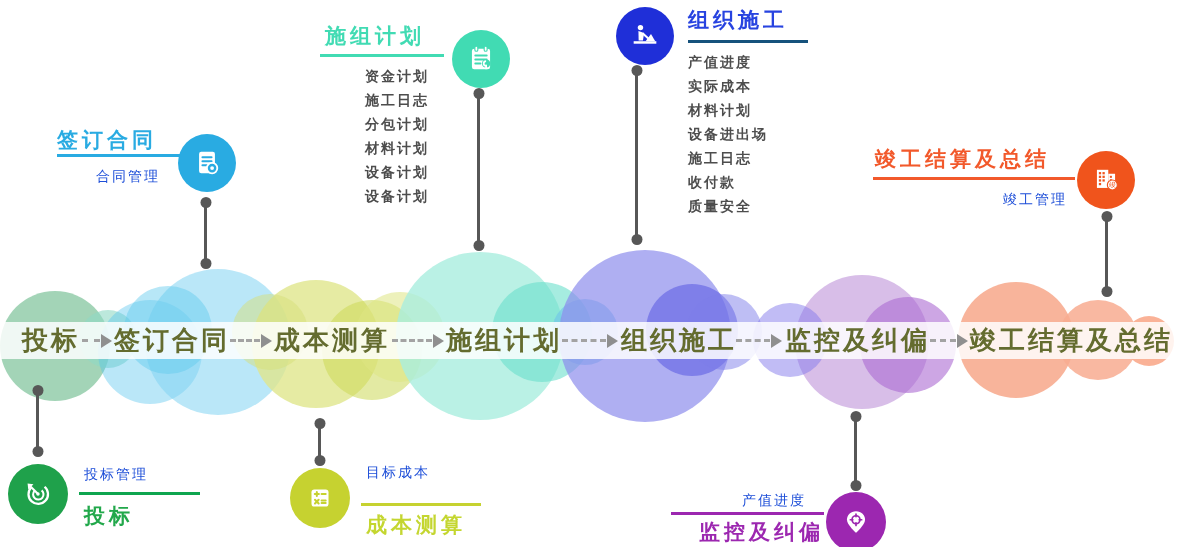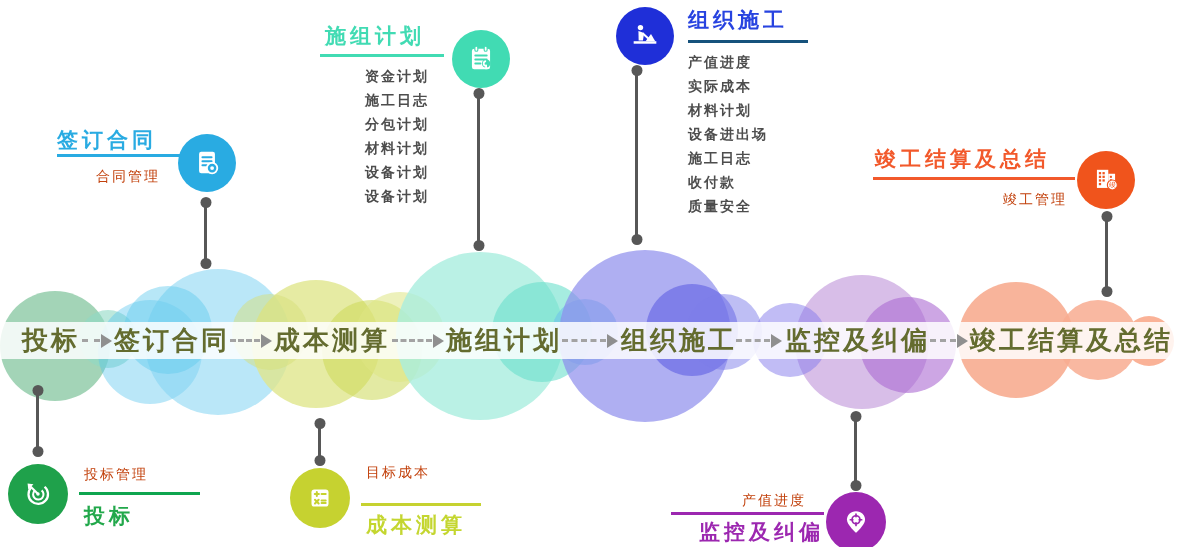--- a/index.html
+++ b/index.html
@@ -7,21 +7,21 @@
   #stage-root{position:relative;width:1183px;height:547px;overflow:hidden;background:#fff;}
   .bubble{position:absolute;border-radius:50%;}
   .band{position:absolute;left:0;top:322px;width:1183px;height:37px;background:rgba(255,255,255,.84);}
   .stage{position:absolute;top:322px;height:37px;line-height:37px;font-size:26px;font-weight:bold;
          color:#646C2F;letter-spacing:3px;white-space:nowrap;}
   .arrow{position:absolute;top:322px;height:37px;display:flex;align-items:center;}
   .arrow .dash{border-top:3px dashed #a3a3a3;flex:1;}
   .arrow .head{width:0;height:0;border-left:11px solid #8f8f8f;border-top:7px solid transparent;
                border-bottom:7px solid transparent;margin-left:1px;}
   .c-title{position:absolute;font-size:21px;font-weight:bold;letter-spacing:4px;white-space:nowrap;}
-  .c-sub{position:absolute;font-size:14px;color:#c2410c;letter-spacing:2px;white-space:nowrap;}
+  .c-sub{position:absolute;font-size:14px;color:#1d4ed8;letter-spacing:2px;white-space:nowrap;}
   .c-line{position:absolute;height:3px;}
   .c-list{position:absolute;font-size:14px;color:#4d4d4d;letter-spacing:2px;line-height:24px;}
   .c-list div{white-space:nowrap;font-weight:bold;}
   .icon-circle{position:absolute;border-radius:50%;display:flex;align-items:center;justify-content:center;}
   .connector{position:absolute;width:3px;background:#575757;}
   .connector::before,.connector::after{content:"";position:absolute;left:50%;transform:translateX(-50%);
         width:11px;height:11px;border-radius:50%;background:#575757;}
   .connector::before{top:-5px;}
   .connector::after{bottom:-5px;}
   .ta-r{text-align:right;}

